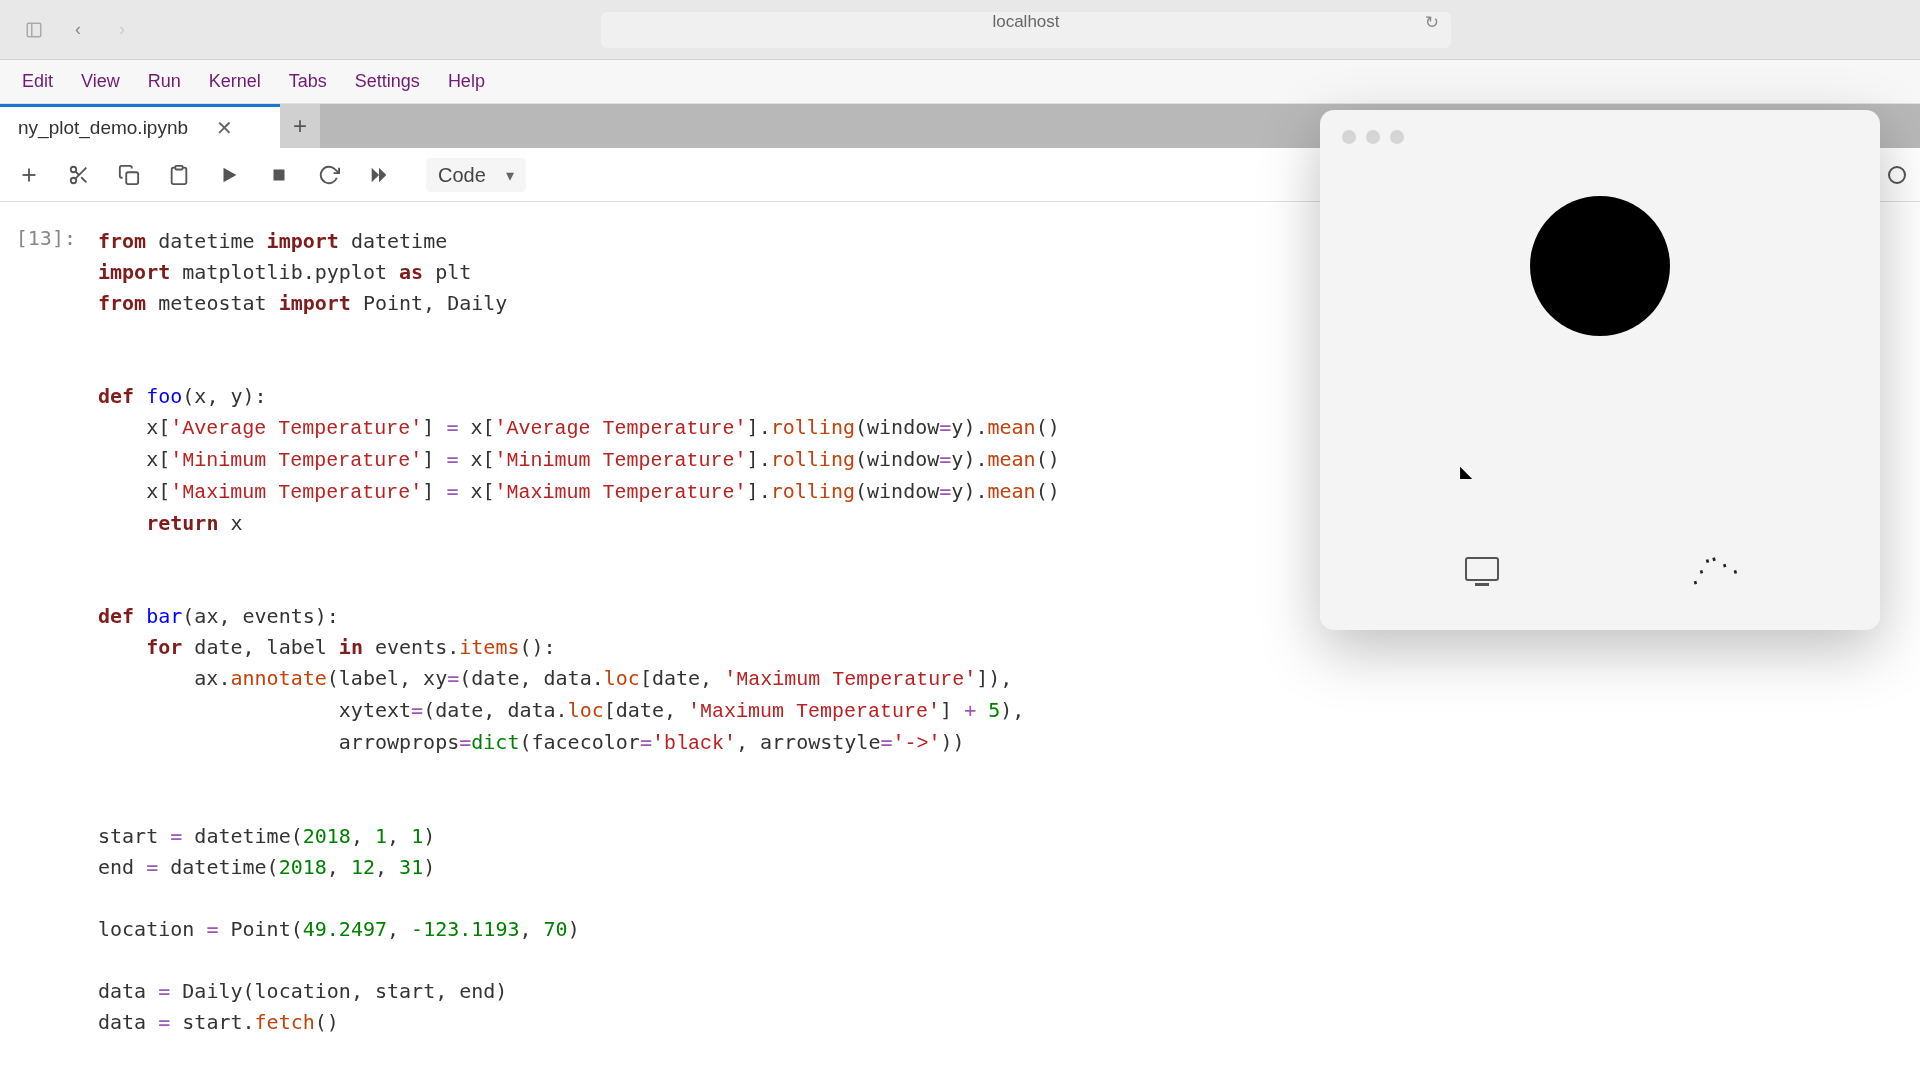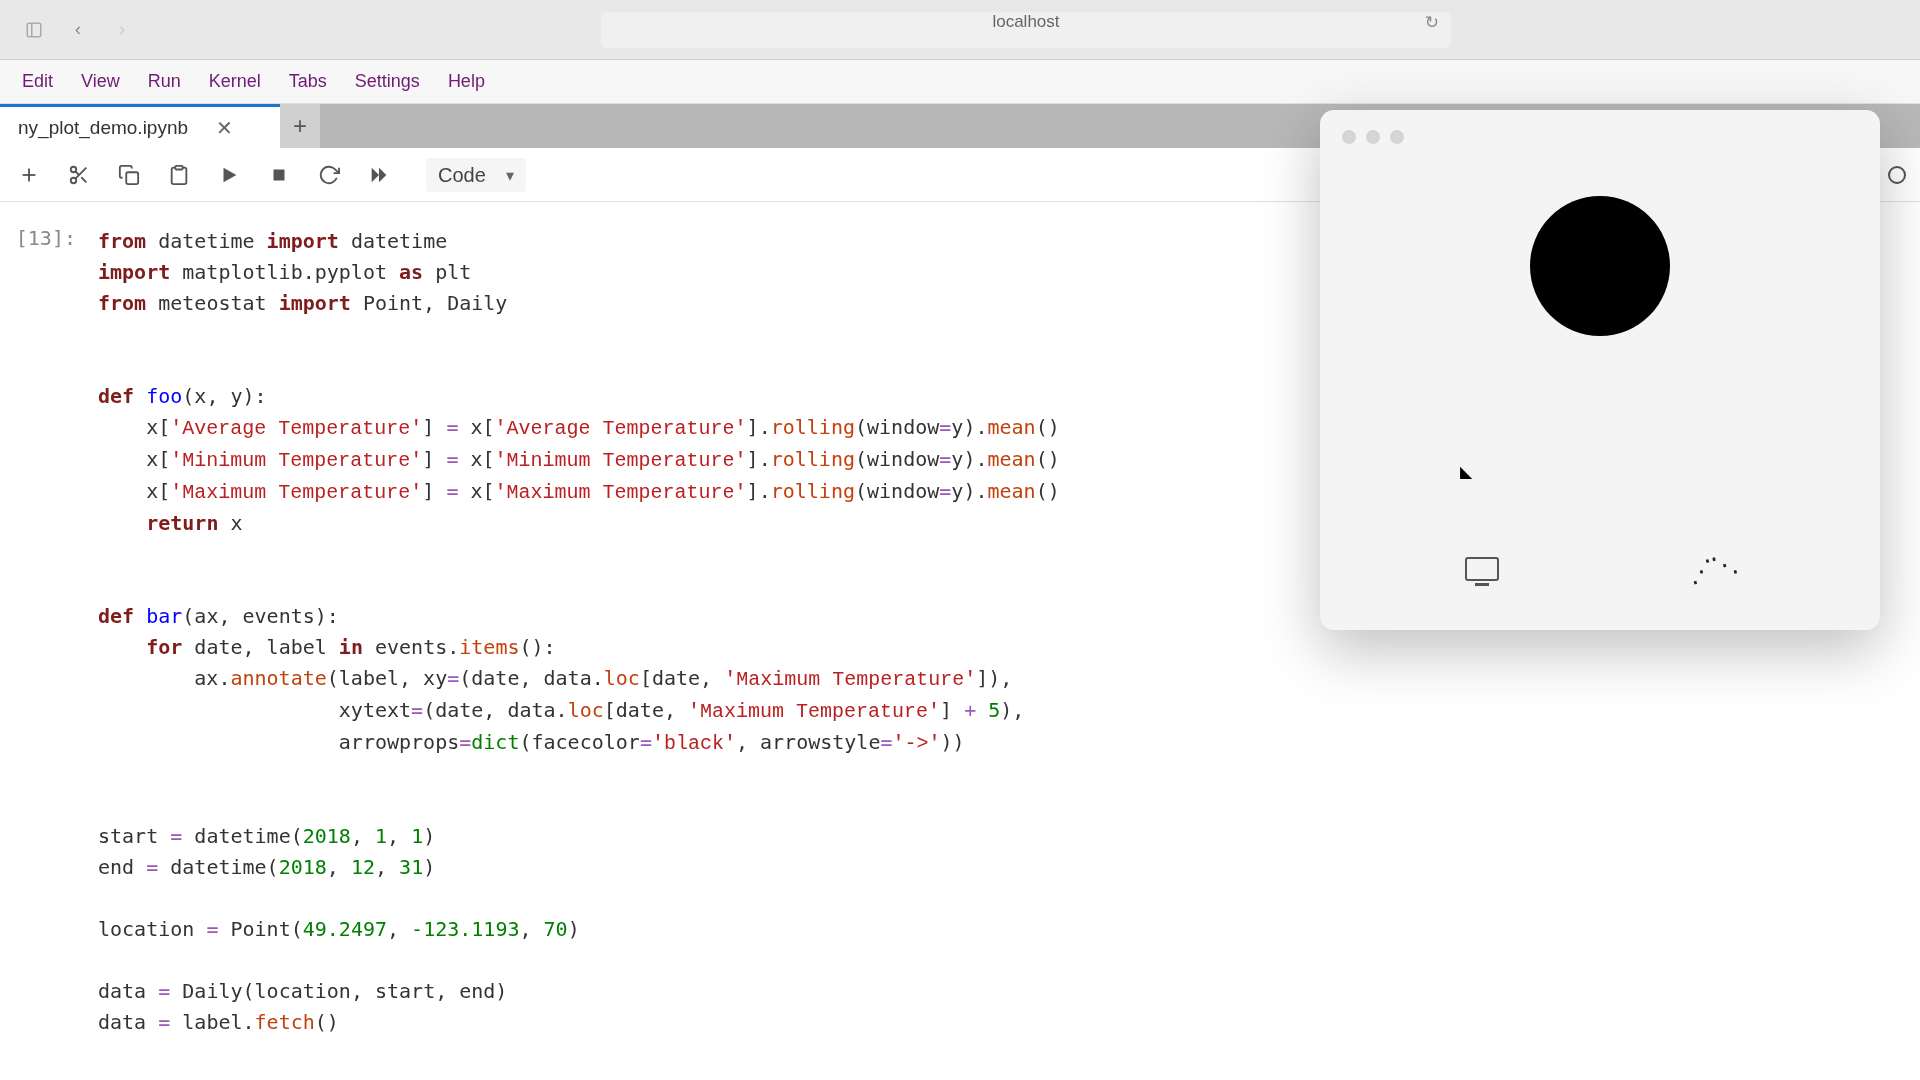--- a/index.html
+++ b/index.html
@@ -375,21 +375,21 @@
 <span>                    xytext</span><span class="op">=</span><span>(date, data.</span><span class="method">loc</span><span>[date, </span><span class="str">'Maximum Temperature'</span><span>] </span><span class="op">+</span><span> </span><span class="num">5</span><span>),</span>
 <span>                    arrowprops</span><span class="op">=</span><span class="builtin">dict</span><span>(facecolor</span><span class="op">=</span><span class="str">'black'</span><span>, arrowstyle</span><span class="op">=</span><span class="str">'-&gt;'</span><span>))</span>
 
 
 <span>start </span><span class="op">=</span><span> datetime(</span><span class="num">2018</span><span>, </span><span class="num">1</span><span>, </span><span class="num">1</span><span>)</span>
 <span>end </span><span class="op">=</span><span> datetime(</span><span class="num">2018</span><span>, </span><span class="num">12</span><span>, </span><span class="num">31</span><span>)</span>
 
 <span>location </span><span class="op">=</span><span> Point(</span><span class="num">49.2497</span><span>, </span><span class="num">-123.1193</span><span>, </span><span class="num">70</span><span>)</span>
 
 <span>data </span><span class="op">=</span><span> Daily(location, start, end)</span>
-<span>data </span><span class="op">=</span><span> label.</span><span class="method">fetch</span><span>()</span></div>
+<span>data </span><span class="op">=</span><span> start.</span><span class="method">fetch</span><span>()</span></div>
   </div>
 </div>
 
 <div class="float-window">
   <div class="traffic-lights">
     <span></span>
     <span></span>
     <span></span>
   </div>
   <div class="big-circle"></div>

